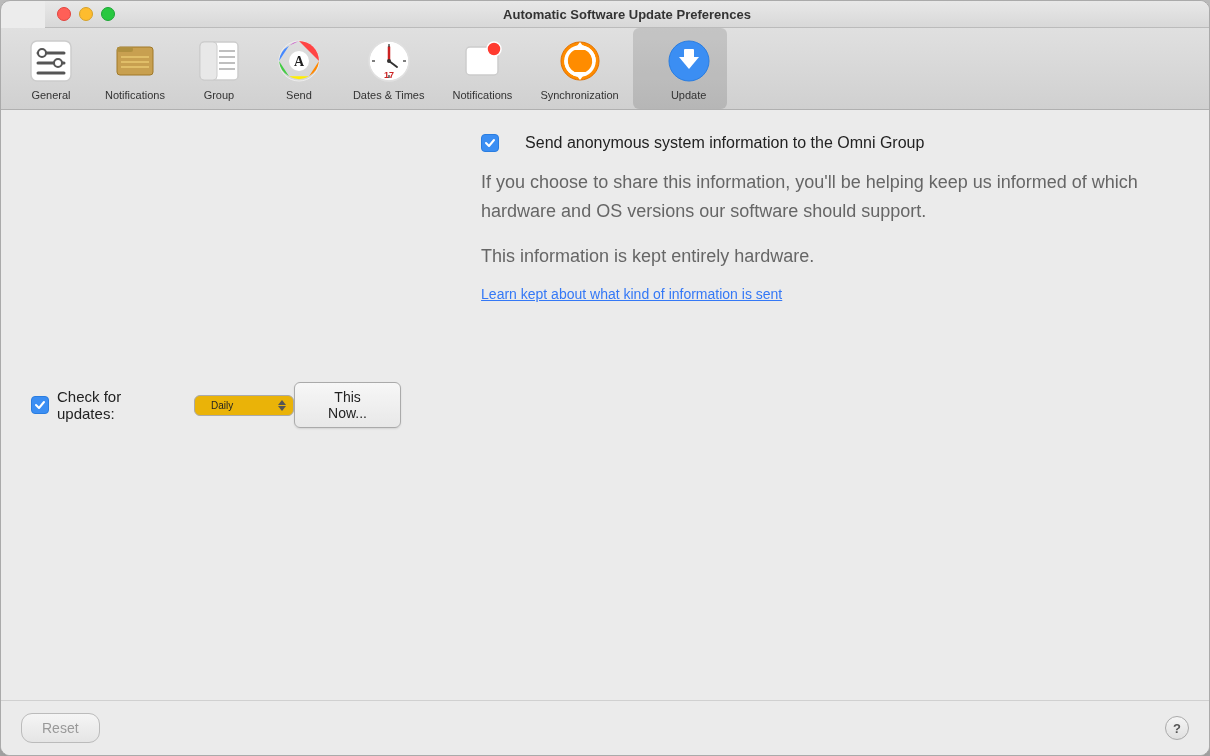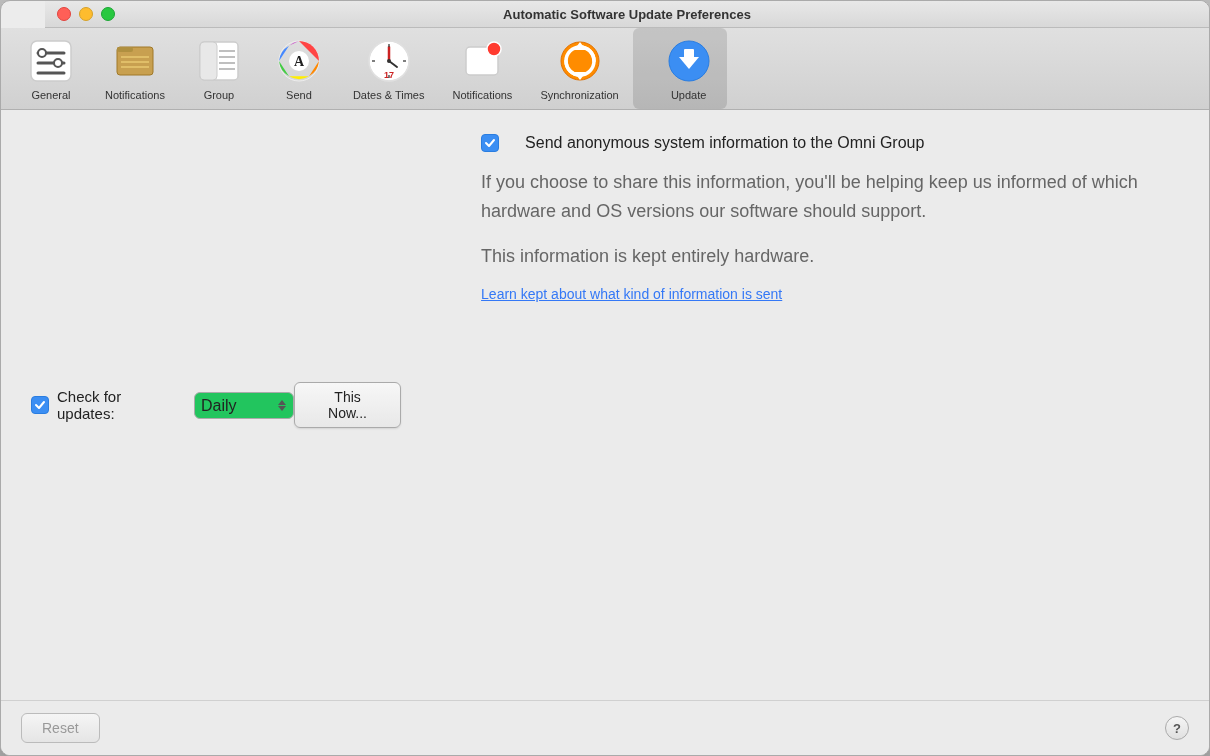--- a/index.html
+++ b/index.html
@@ -141,25 +141,25 @@
       color: #222;
       font-weight: 400;
     }
     .select-wrapper {
       position: relative;
       display: inline-flex;
       align-items: center;
     }
     .frequency-select {
       appearance: none;
-      background: #22c55e;
+      background: #eab308;
       border: 1px solid #aaa;
       border-radius: 6px;
-      padding: 4px 30px 4px 6px;
-      font-size: 16px;
+      padding: 4px 30px 4px 16px;
+      font-size: 10px;
       color: #222;
       cursor: pointer;
       min-width: 100px;
     }
     .select-arrows {
       position: absolute;
       right: 8px;
       display: flex;
       flex-direction: column;
       gap: 1px;
@@ -221,21 +221,21 @@
       display: flex;
       align-items: center;
       justify-content: space-between;
       padding: 12px 20px;
       background: #ebebeb;
       border-top: 1px solid #d0d0d0;
     }
     .reset-btn {
       background: linear-gradient(to bottom, #f5f5f5, #e5e5e5);
       border: 1px solid #bbb;
-      border-radius: 6px;
+      border-radius: 11px;
       padding: 6px 20px;
       font-size: 14px;
       color: #999;
       cursor: default;
     }
     .help-btn {
       width: 24px;
       height: 24px;
       border-radius: 50%;
       border: 1.5px solid #aaa;

